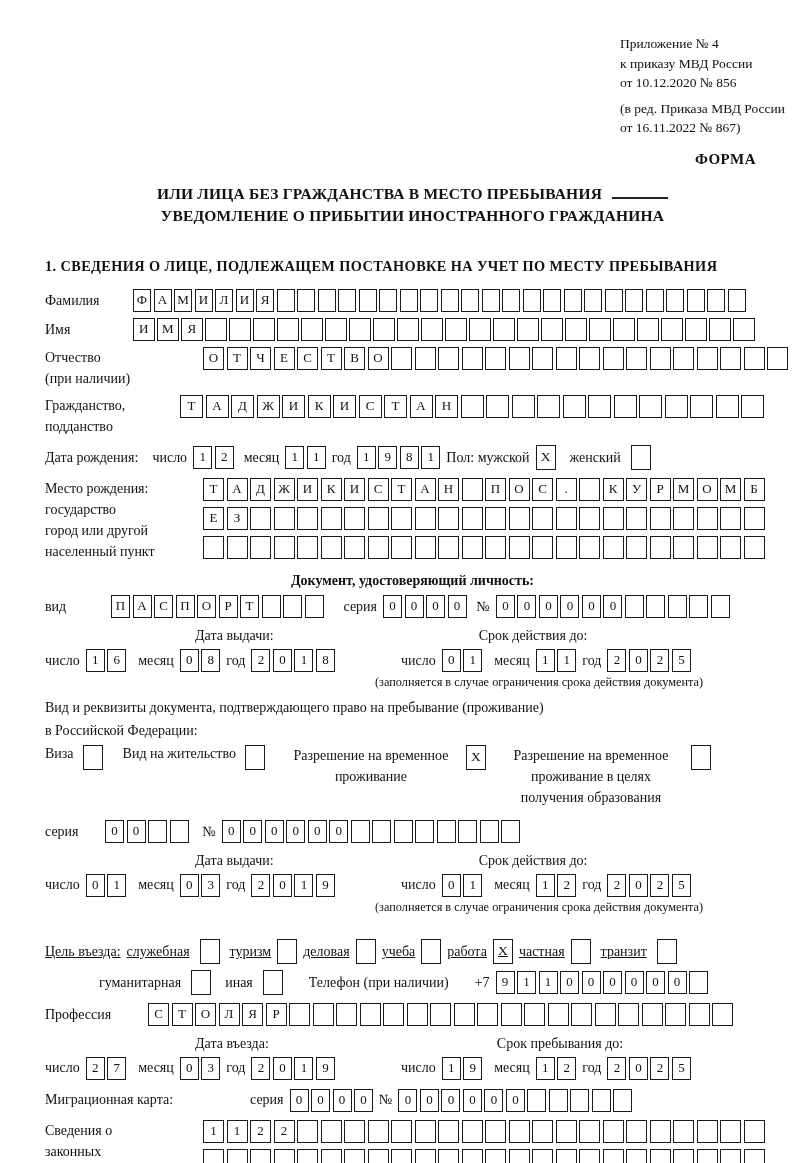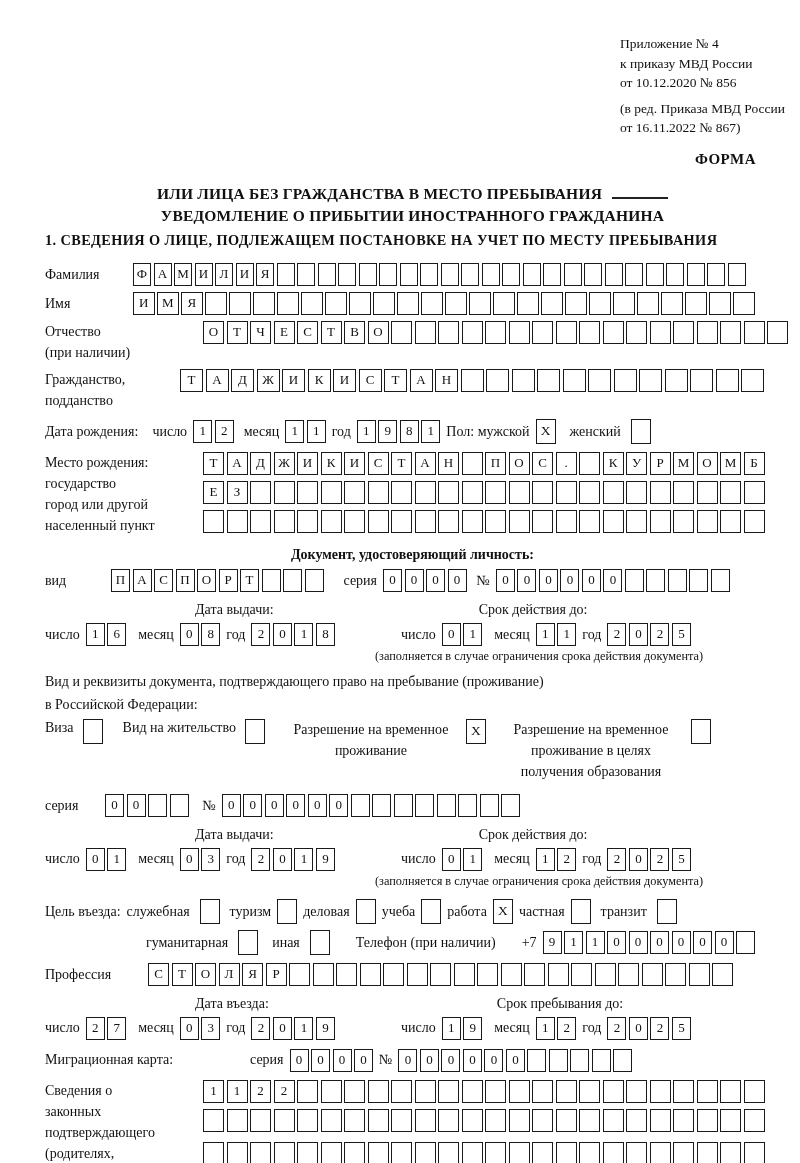--- a/index.html
+++ b/index.html
@@ -8,21 +8,21 @@
 
   
   .hdr{margin-left:575px;font-size:13.5px;line-height:1.45;white-space:nowrap;}
   .hdr .amend{margin-top:6px;}
   .form-label{text-align:right;padding-right:24px;font-weight:bold;font-size:15px;letter-spacing:.5px;margin-top:12px;}
 
   
   .title{text-align:center;font-weight:bold;font-size:15.5px;line-height:1.45;margin-top:14px;letter-spacing:.2px;}
   .blank-line{display:inline-block;width:56px;border-bottom:2px solid #222;height:.9em;margin-left:10px;}
 
-  .sec-heading{font-weight:bold;font-size:14.3px;margin-top:4px;letter-spacing:.4px;white-space:nowrap;font-family:Liberation Serif, serif;}
+  .sec-heading{font-weight:bold;font-size:14.3px;margin-top:30px;letter-spacing:.4px;white-space:nowrap;font-family:Liberation Serif, serif;}
 
   
   .row{display:flex;align-items:center;margin-top:6px;}
   .row.top{align-items:flex-start;}
   .lbl{flex-shrink:0;}
   .w88{width:88px;} .w158{width:158px;} .w135{width:135px;} .w66{width:66px;} .w103{width:103px;} .w205{width:205px;}
 
   
   .cells{display:inline-flex;gap:2.5px;flex-shrink:0;}
   .cell{box-sizing:border-box;display:inline-block;width:19px;height:23px;border:1.6px solid #1a1a1a;
@@ -497,40 +497,40 @@
       <span class="cells">
           <span class="cell">2</span>
           <span class="cell">0</span>
           <span class="cell">2</span>
           <span class="cell">5</span>
         </span>
     </span>
   </div>
   <div class="note">(заполняется в случае ограничения срока действия документа)</div>
 
-  <div class="row" style="margin-top:10px;">
+  <div class="row" style="margin-top:24px;text-decoration:underline;">
     <span>Цель въезда:</span>
     <span class="ml6">служебная</span>
     <span class="checkbox ml10"></span>
     <span class="ml10">туризм</span>
     <span class="checkbox ml6"></span>
     <span class="ml6">деловая</span>
     <span class="checkbox ml6"></span>
     <span class="ml6">учеба</span>
     <span class="checkbox ml6"></span>
     <span class="ml6">работа</span>
     <span class="checkbox ml6">X</span>
     <span class="ml6">частная</span>
     <span class="checkbox ml6"></span>
     <span class="ml10">транзит</span>
     <span class="checkbox ml10"></span>
   </div>
 
   <div class="row">
-    <span style="margin-left:101px;">гуманитарная</span>
+    <span style="margin-left:54px;">гуманитарная</span>
     <span class="checkbox ml10"></span>
     <span class="ml14">иная</span>
     <span class="checkbox ml10"></span>
     <span class="ml26">Телефон (при наличии)</span>
     <span class="ml26">+7</span>
     <span class="cells ml6">
         <span class="cell">9</span>
         <span class="cell">1</span>
         <span class="cell">1</span>
         <span class="cell">0</span>

